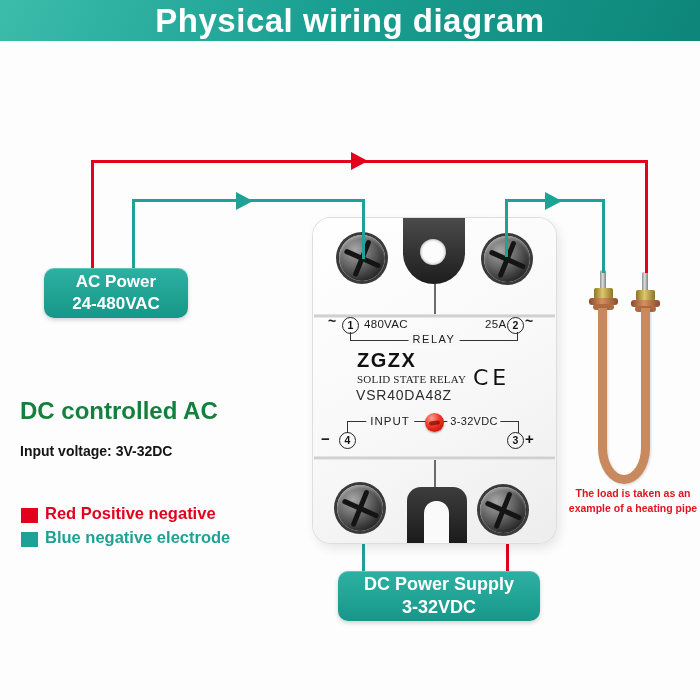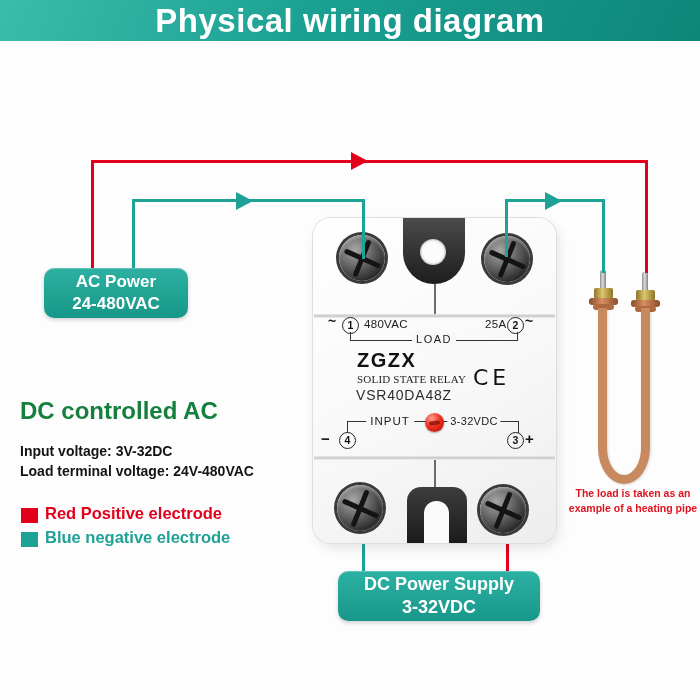--- a/index.html
+++ b/index.html
@@ -203,21 +203,21 @@
     <div class="screw sc-bl"></div>
     <div class="screw sc-br"></div>
 
     <span class="rl-txt tilde t-l">~</span>
     <span class="circ c1">1</span>
     <span class="rl-txt lbl-small v480">480VAC</span>
     <span class="rl-txt lbl-small a25">25A</span>
     <span class="circ c2">2</span>
     <span class="rl-txt tilde t-r">~</span>
     <div class="load-bracket"></div>
-    <span class="load-lbl">LOAD</span>
+    <span class="load-lbl">RELAY</span>
 
     <span class="rl-txt brand">ZGZX</span>
     <span class="rl-txt ptype">SOLID STATE RELAY</span>
     <span class="rl-txt model">VSR40DA48Z</span>
     <span class="rl-txt ce">CE</span>
 
     <div class="input-bracket"></div>
     <span class="input-lbl">INPUT</span>
     <div class="led"></div>
     <span class="range-lbl">3-32VDC</span>
@@ -236,23 +236,22 @@
     <span>24-480VAC</span>
   </div>
 
   <div class="tagbox box-dc">
     <span>DC Power Supply</span>
     <span>3-32VDC</span>
   </div>
 
   <div class="heading">DC controlled AC</div>
   <div class="spec spec1">Input voltage: 3V-32DC</div>
-  <div class="spec spec2">Load terminal voltage: 24V-480VAC</div>
   <div class="sq sq-red"></div>
-  <div class="legend-lbl leg-red">Red Positive electrode</div>
+  <div class="legend-lbl leg-red">Red Positive negative</div>
   <div class="sq sq-teal"></div>
   <div class="legend-lbl leg-teal">Blue negative electrode</div>
 
   <div>
     <div class="pin pin-l"></div>
     <div class="pin pin-r"></div>
     <div class="nut nut-l"></div>
     <div class="nut nut-r"></div>
     <div class="flange flange-l"></div>
     <div class="flange flange-r"></div>

